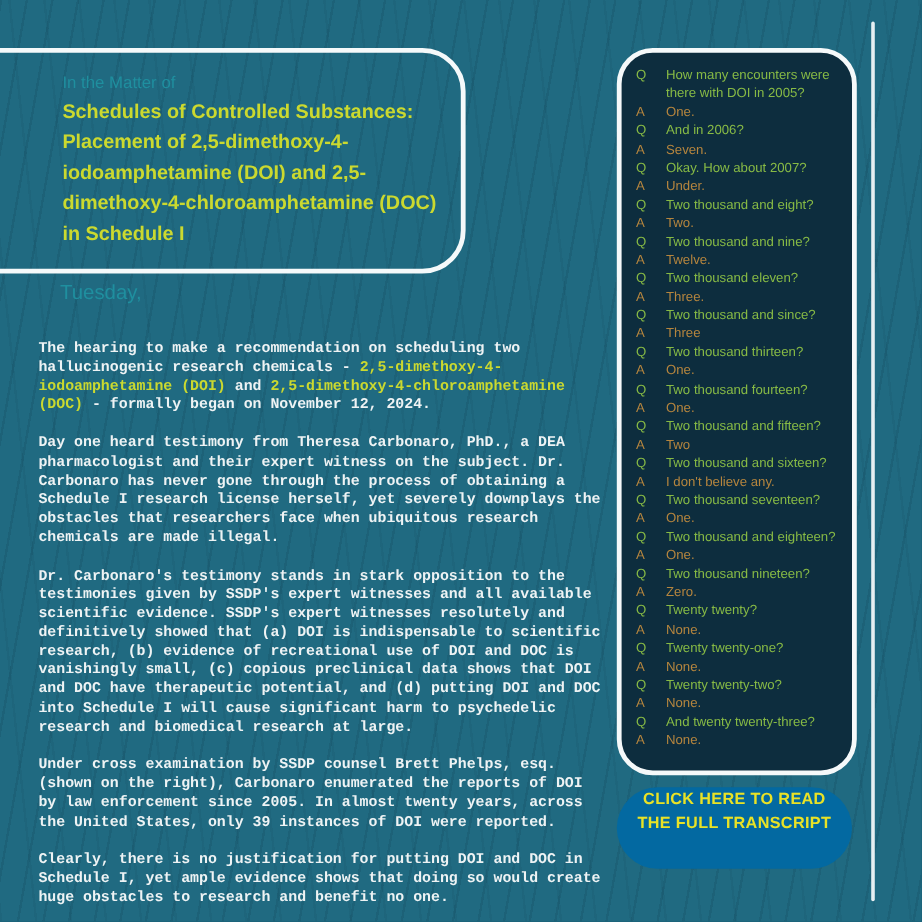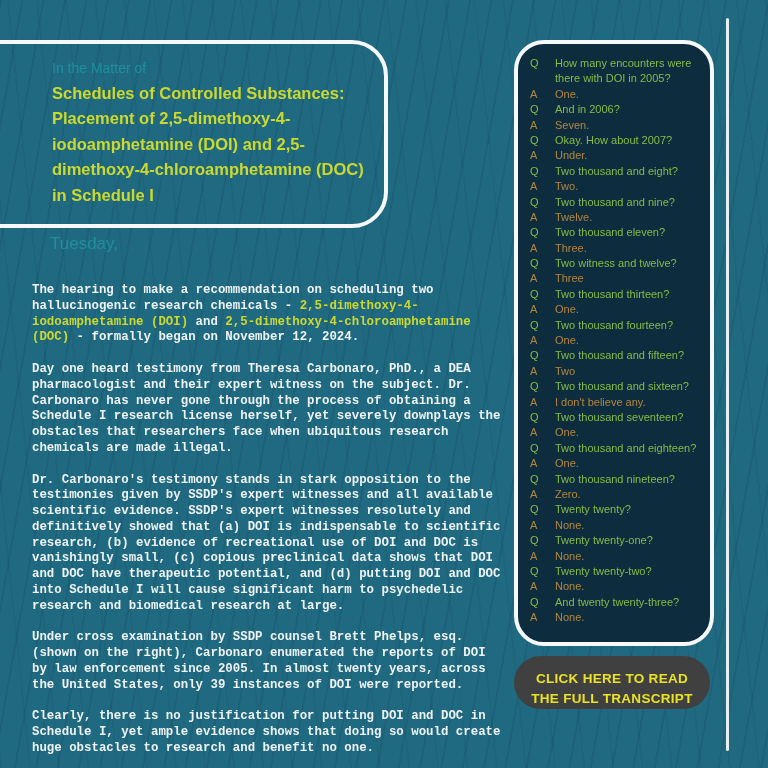--- a/index.html
+++ b/index.html
@@ -62,23 +62,23 @@
     padding:12px 5px 8px 12px;
   }
   .qa-row{display:flex;font-size:11px;line-height:1.40;}
   .qa-row .speaker{width:25px;flex:none;}
   .qa-row.q{color:#87ba45;}
   .qa-row.a{color:#b5853e;}
 
   
   .cta{
     position:absolute;top:656px;left:514px;
-    width:196px;height:53px;
-    background:#404040;border-radius:34px;
-    display:flex;flex-direction:column;align-items:center;justify-content:flex-end;
+    width:196px;height:68px;
+    background:#0369a1;border-radius:34px;
+    display:flex;flex-direction:column;align-items:center;justify-content:flex-start;
     cursor:pointer;
   }
   .cta span{
     color:#e9e226;font-weight:bold;font-size:13.5px;
     line-height:1.5;letter-spacing:.3px;white-space:nowrap;
   }
 
   
   .vline{
     position:absolute;left:726px;top:18px;
@@ -152,21 +152,21 @@
         <div class="qa-row q">
           <span class="speaker">Q</span>
           <span class="qa-text">Two thousand eleven?</span>
         </div>
         <div class="qa-row a">
           <span class="speaker">A</span>
           <span class="qa-text">Three.</span>
         </div>
         <div class="qa-row q">
           <span class="speaker">Q</span>
-          <span class="qa-text">Two witness and twelve?</span>
+          <span class="qa-text">Two thousand and since?</span>
         </div>
         <div class="qa-row a">
           <span class="speaker">A</span>
           <span class="qa-text">Three</span>
         </div>
         <div class="qa-row q">
           <span class="speaker">Q</span>
           <span class="qa-text">Two thousand thirteen?</span>
         </div>
         <div class="qa-row a">

